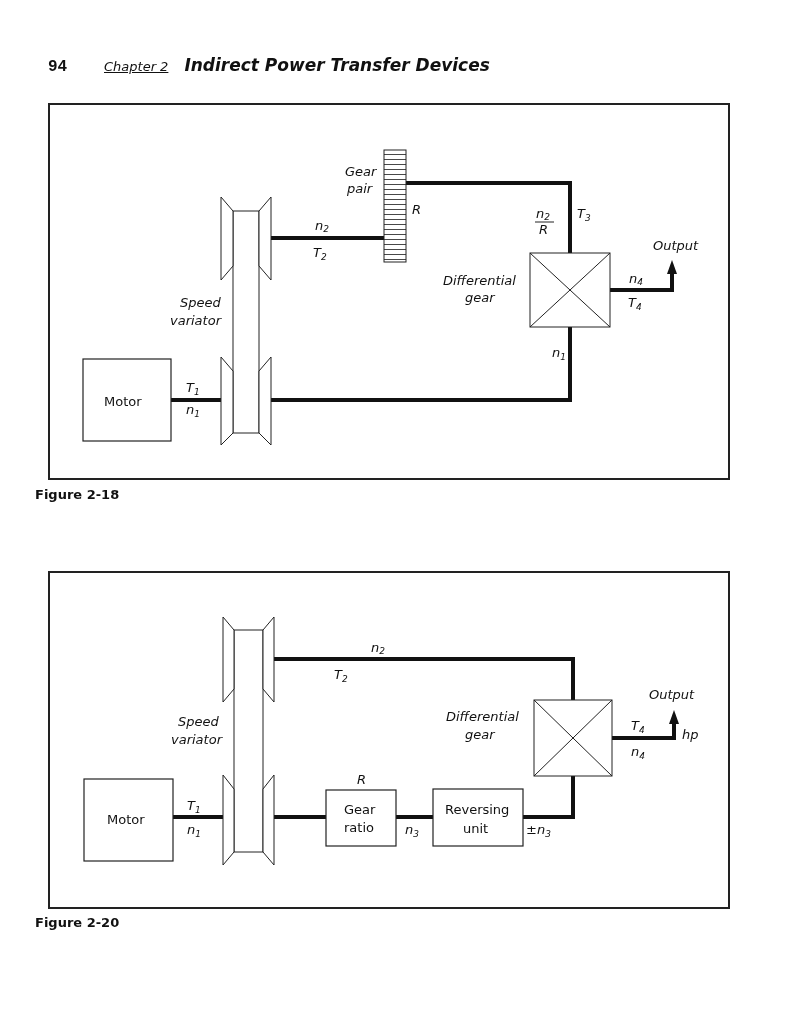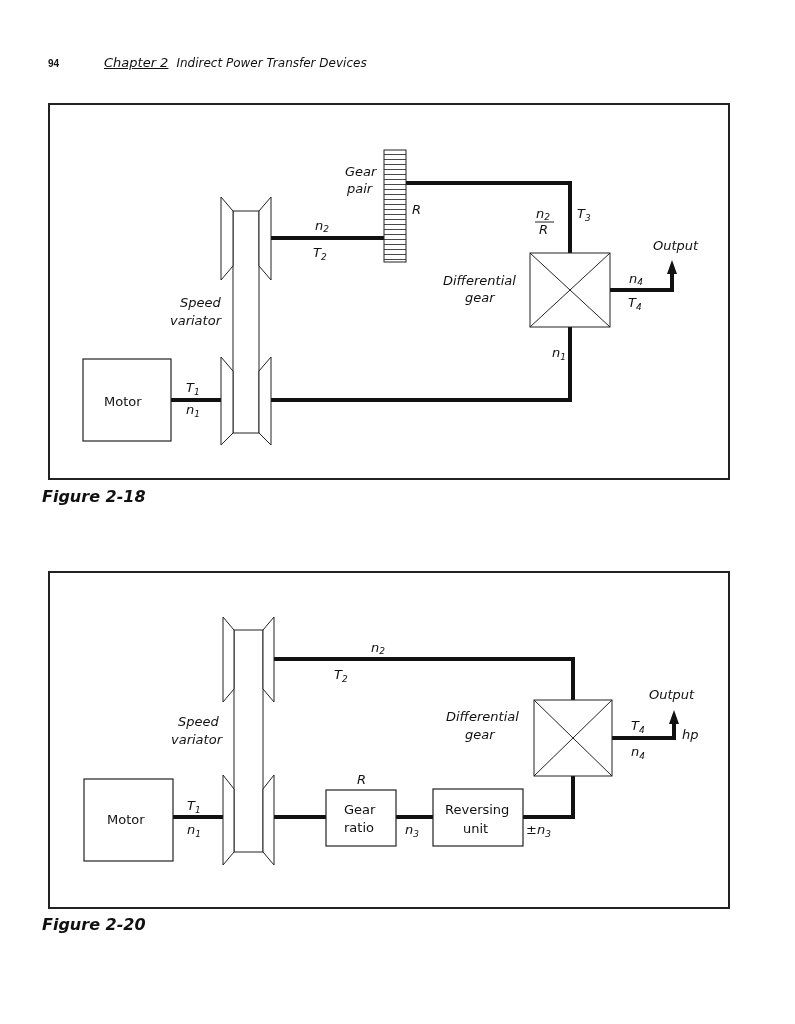--- a/index.html
+++ b/index.html
@@ -1,24 +1,24 @@
 <!DOCTYPE html>
 <html><head>
 <meta charset="utf-8">
 <style>
   html, body { margin:0; padding:0; background:#ffffff; }
   body { width:795px; height:1024px; position:relative; overflow:hidden; font-family:"DejaVu Sans", sans-serif; color:#111; }
   .page-header { position:absolute; left:48px; top:55px; height:20px; display:flex; align-items:baseline; }
-  .page-number { font-family:Liberation Sans, sans-serif; font-weight:bold; font-size:10px; width:56px; }
-  .chapter-label { font-family:"DejaVu Sans", sans-serif; font-style:italic; font-size:13px; text-decoration:underline; margin-right:8px; }
-  .chapter-title { font-family:"DejaVu Sans", sans-serif; font-style:italic; font-weight:normal; font-size:12px; }
+  .page-number { font-family:Liberation Mono, monospace; font-weight:bold; font-size:16px; width:56px; }
+  .chapter-label { font-family:"DejaVu Sans", sans-serif; font-style:italic; font-size:13px; text-decoration:underline; margin-right:16px; }
+  .chapter-title { font-family:"DejaVu Sans", sans-serif; font-style:italic; font-weight:bold; font-size:17px; }
   .figure-frame { position:absolute; left:48px; width:682px; border:2px solid #222; box-sizing:border-box; }
   #fig18 { top:103px; height:377px; }
   #fig19 { top:571px; height:338px; }
-  .figure-caption { position:absolute; left:42px; font-family:"DejaVu Sans", sans-serif; font-weight:bold; font-size:16px;font-style:italic; }
+  .figure-caption { position:absolute; left:35px; font-family:"DejaVu Sans", sans-serif; font-weight:bold; font-size:13px; }
   #cap18 { top:487px; }
   #cap19 { top:915px; }
   svg.diagram { position:absolute; left:0; top:0; }
   .lbl { font-family:"DejaVu Sans", sans-serif; font-style:italic; font-size:13px; fill:#111; }
   .lbl-up { font-family:"DejaVu Sans", sans-serif; font-size:13px; fill:#111; }
   .sub { font-size:9px; }
 </style>
 </head>
 <body>
 

